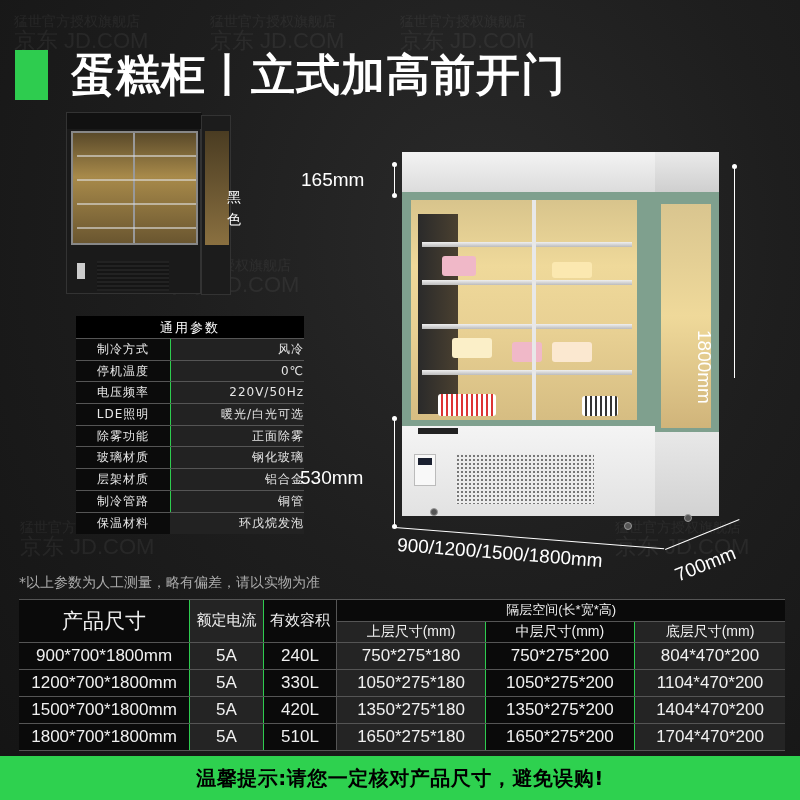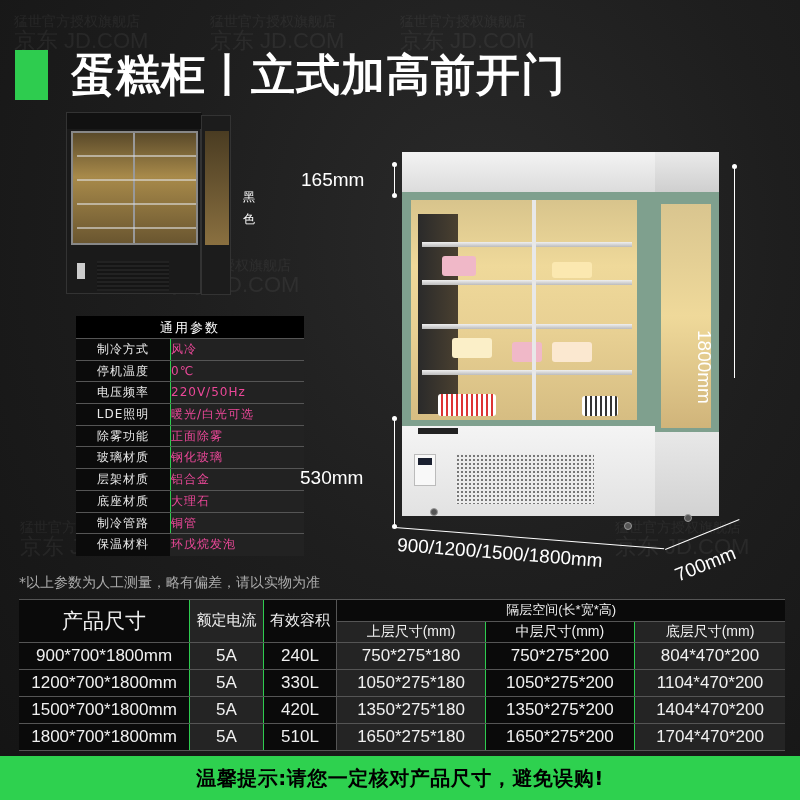--- a/index.html
+++ b/index.html
@@ -32,33 +32,33 @@
   .bc-body { position: absolute; left: 0; top: 0; width: 135px; height: 182px; background: #1a1a1a; border: 1px solid #333; }
   .bc-top { position: absolute; left: 0; top: 0; width: 135px; height: 16px; background: #111; }
   .bc-glass { position: absolute; left: 4px; top: 18px; width: 127px; height: 114px; background: linear-gradient(180deg,#5a4a2a,#a88a4a 40%,#6a5630); border: 2px solid #888; }
   .bc-shelf { position: absolute; left: 4px; width: 119px; height: 2px; background: #ddd; opacity: 0.6; }
   .bc-mid { position: absolute; left: 60px; top: 0; width: 2px; height: 110px; background: #999; }
   .bc-side { position: absolute; left: 135px; top: 3px; width: 30px; height: 180px; background: #1c1c1c; border: 1px solid #333; }
   .bc-side-glass { position: absolute; left: 3px; top: 15px; width: 24px; height: 114px; background: linear-gradient(180deg,#4a3c22,#8a7040); }
   .bc-vent { position: absolute; left: 30px; top: 148px; width: 72px; height: 30px; background: repeating-linear-gradient(0deg,#222 0 2px,#151515 2px 4px); }
   .bc-panel { position: absolute; left: 10px; top: 150px; width: 8px; height: 16px; background: #ccc; }
   .color-label {
-    position: absolute; left: 243px; top: 186px; font-size: 12px; line-height: 22px;
+    position: absolute; left: 227px; top: 186px; font-size: 14px; line-height: 22px;
     color: #fff; width: 20px;
   }
 
   
   .params { position: absolute; left: 40px; top: 316px; width: 228px; margin-left: 36px; }
   .params-head {
     height: 23px; background: #000; text-align: center; font-size: 13px; line-height: 23px;
     letter-spacing: 2px; color: #fff; border-bottom: 1px solid #555;
   }
   .params-row { display: flex; height: 21.7px; border-bottom: 1px solid #555; }
   .params-row .k { width: 94px; background: #0b0b0b; text-align: center; font-size: 12px; line-height: 21px; color: #e8e8e8; letter-spacing: 1px; }
-  .params-row .v { flex: 1; background: #222; text-align: left; font-size: 12px; line-height: 21px; color: #ec4899; letter-spacing: 1px; border-left: 1px solid #2ecc4f; }
+  .params-row .v { flex: 1; background: #222; text-align: right; font-size: 12px; line-height: 21px; color: #e5e5e5; letter-spacing: 1px; border-left: 1px solid #2ecc4f; }
   .params-row:last-child { border-bottom: none; }
   .params-row:last-child .v { border-left-color: #222; }
 
   .disclaimer { position: absolute; left: 19px; top: 574px; font-size: 14px; color: #aaa; }
 
   
   .cab { position: absolute; left: 402px; top: 152px; width: 326px; height: 370px; }
   .cab-top { position: absolute; left: 0; top: 0; width: 253px; height: 40px; background: linear-gradient(180deg,#f3f3f3,#dcdcdc); }
   .cab-top-side { position: absolute; left: 253px; top: 0; width: 64px; height: 40px; background: linear-gradient(180deg,#eaeaea,#cfcfcf); clip-path: polygon(0 0,100% 0,100% 100%,0 100%); }
   .cab-frame { position: absolute; left: 0; top: 40px; width: 253px; height: 234px; background: #7fa08e; }
@@ -173,24 +173,20 @@
       <div class="k">除雾功能</div>
       <div class="v">正面除雾</div>
     </div>
   <div class="params-row">
       <div class="k">玻璃材质</div>
       <div class="v">钢化玻璃</div>
     </div>
   <div class="params-row">
       <div class="k">层架材质</div>
       <div class="v">铝合金</div>
-    </div>
-  <div class="params-row">
-      <div class="k">底座材质</div>
-      <div class="v">大理石</div>
     </div>
   <div class="params-row">
       <div class="k">制冷管路</div>
       <div class="v">铜管</div>
     </div>
   <div class="params-row">
       <div class="k">保温材料</div>
       <div class="v">环戊烷发泡</div>
     </div>
 </div>

